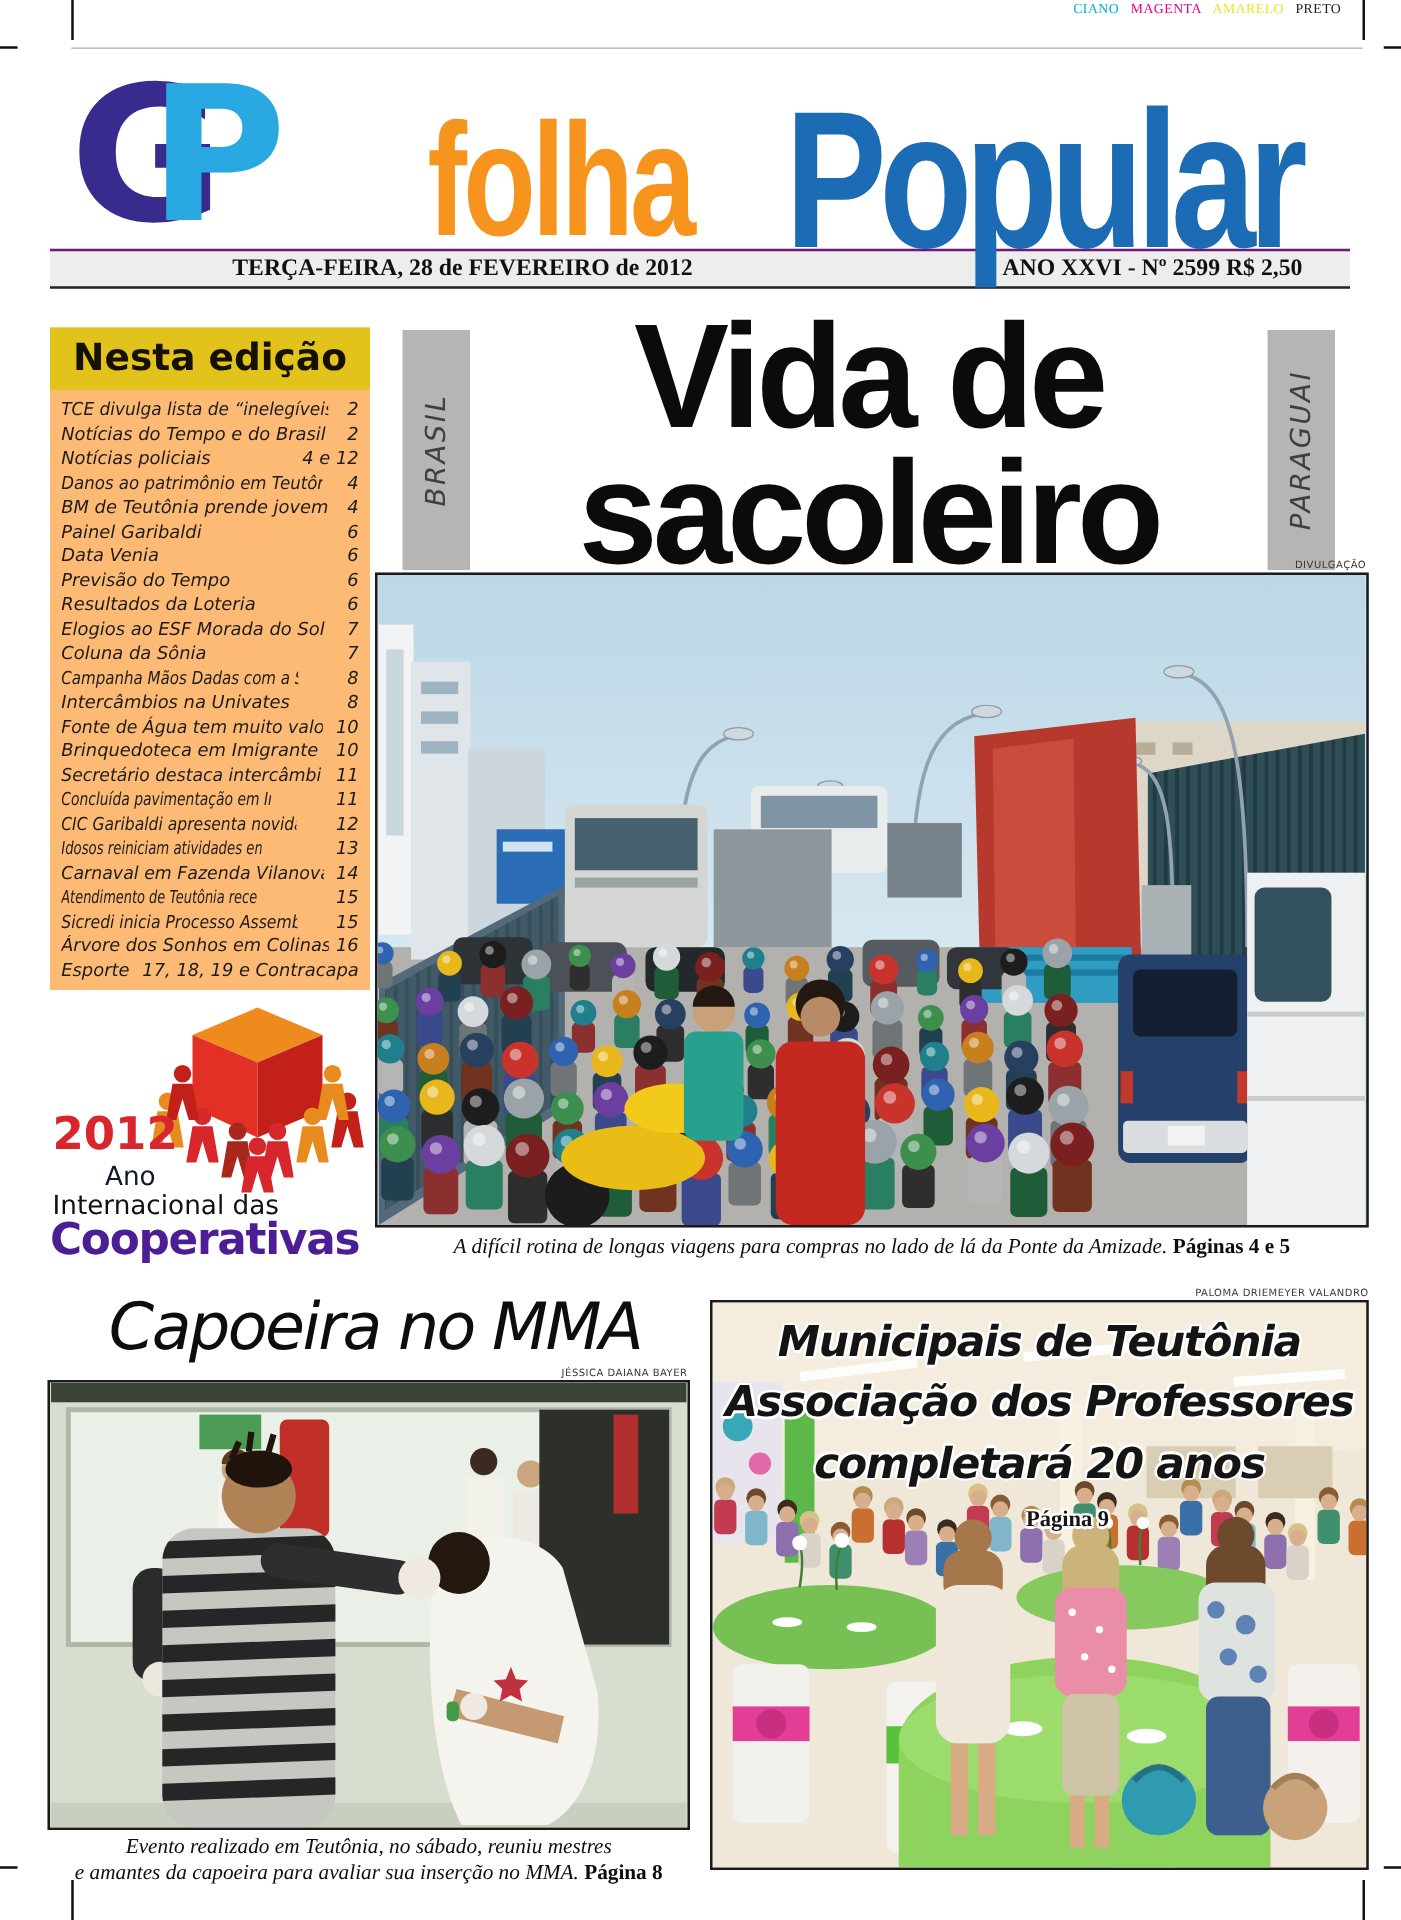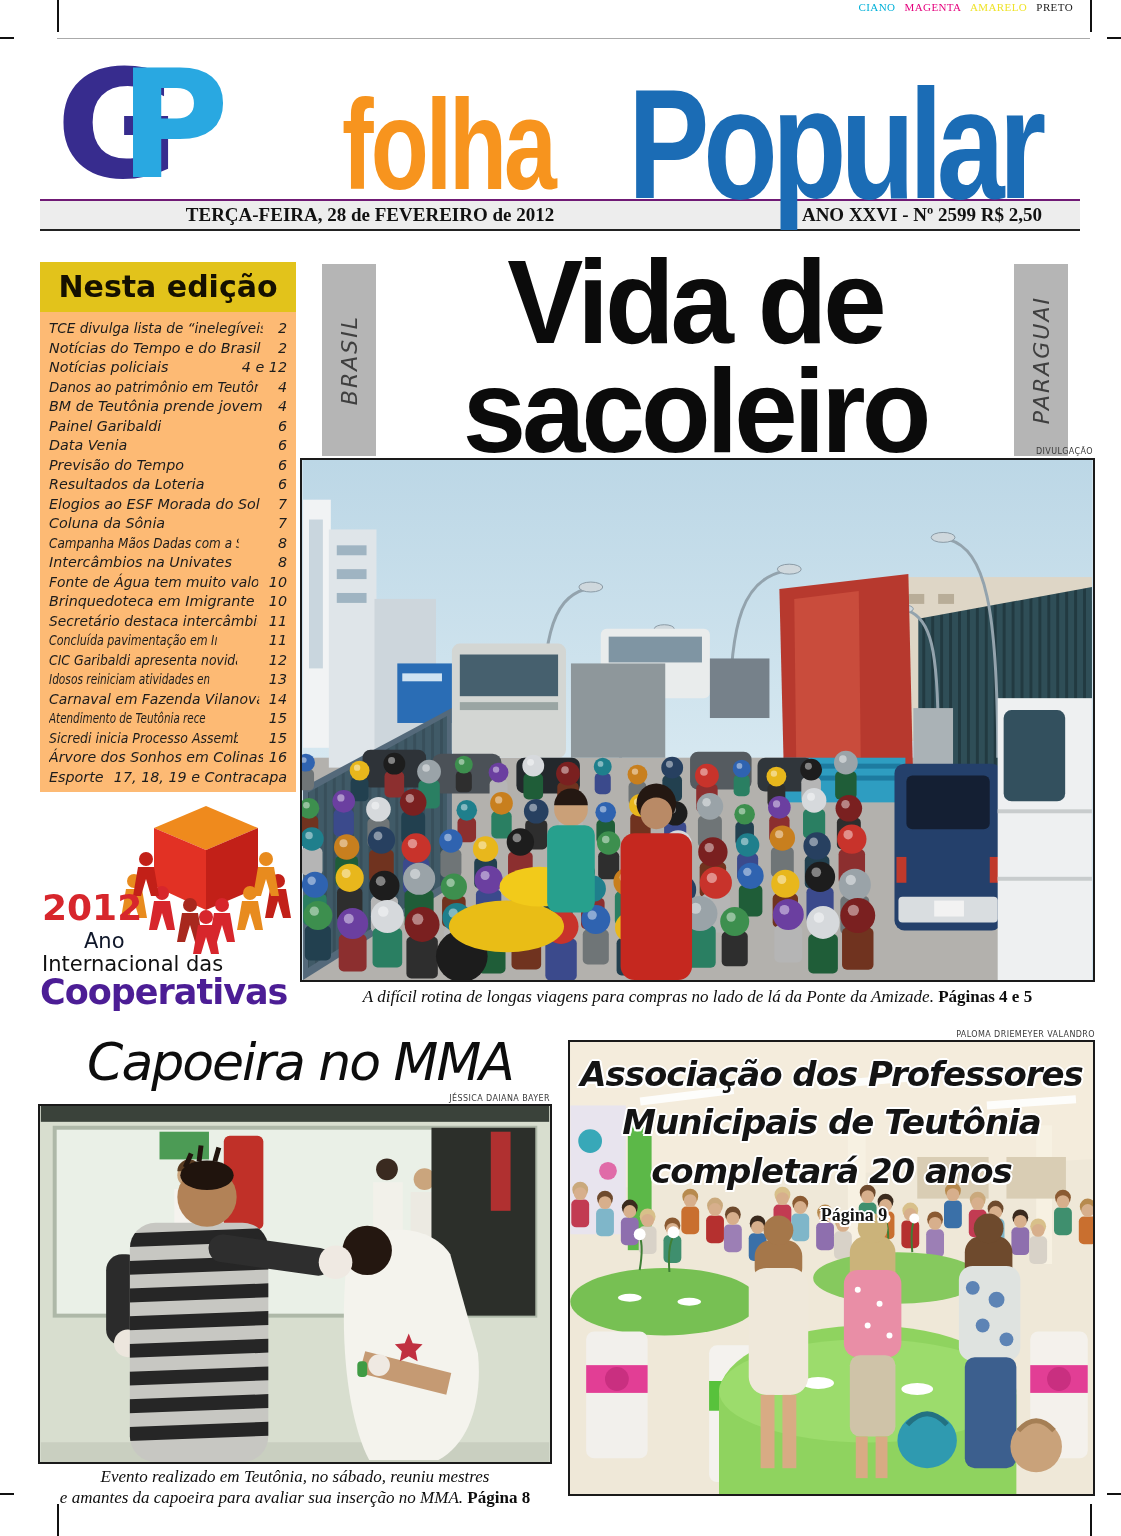--- a/index.html
+++ b/index.html
@@ -855,20 +855,20 @@
         <rect x="398" y="318" width="52" height="112" rx="10" fill="#3c5f8e"></rect>
       </g>
       <g>
         <ellipse cx="360" cy="402" rx="30" ry="28" fill="#2f9ab0"></ellipse>
         <path d="M340,386 q20,-22 40,0" stroke="#237182" stroke-width="5" fill="none"></path>
         <ellipse cx="470" cy="408" rx="26" ry="26" fill="#c9a27a"></ellipse>
         <path d="M452,392 q18,-20 36,0" stroke="#a57f55" stroke-width="5" fill="none"></path>
       </g>
     </svg>
     <div class="prof-overlay">
+      <div class="prof-line">Municipais de Teutônia</div>
       <div class="prof-line">Associação dos Professores</div>
-      <div class="prof-line">Municipais de Teutônia</div>
       <div class="prof-line">completará 20 anos</div>
       <div class="prof-page">Página 9</div>
     </div>
   </figure>
 
 </div>
 
 </body></html>

